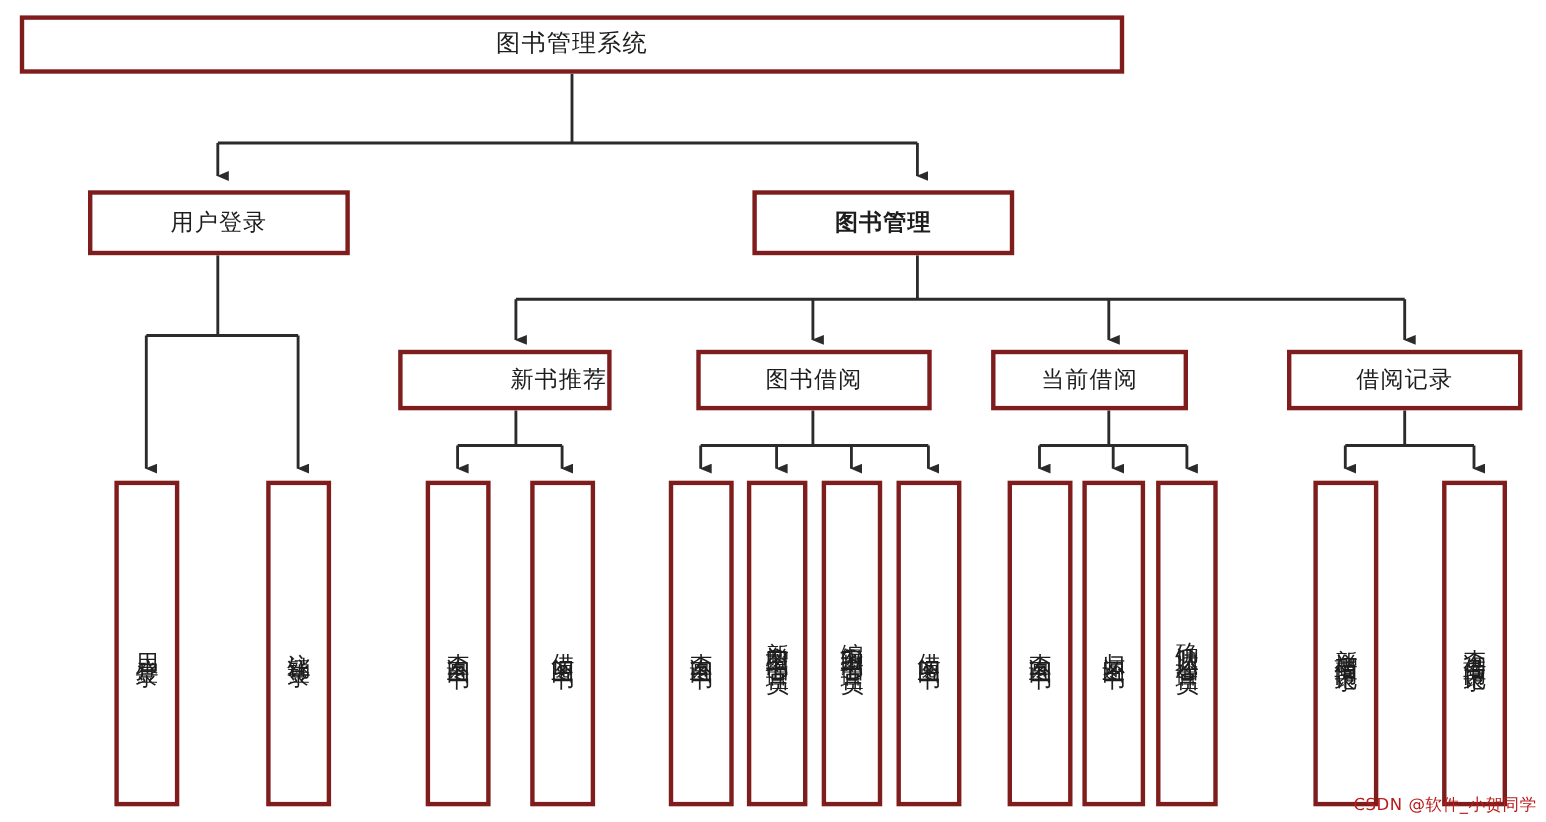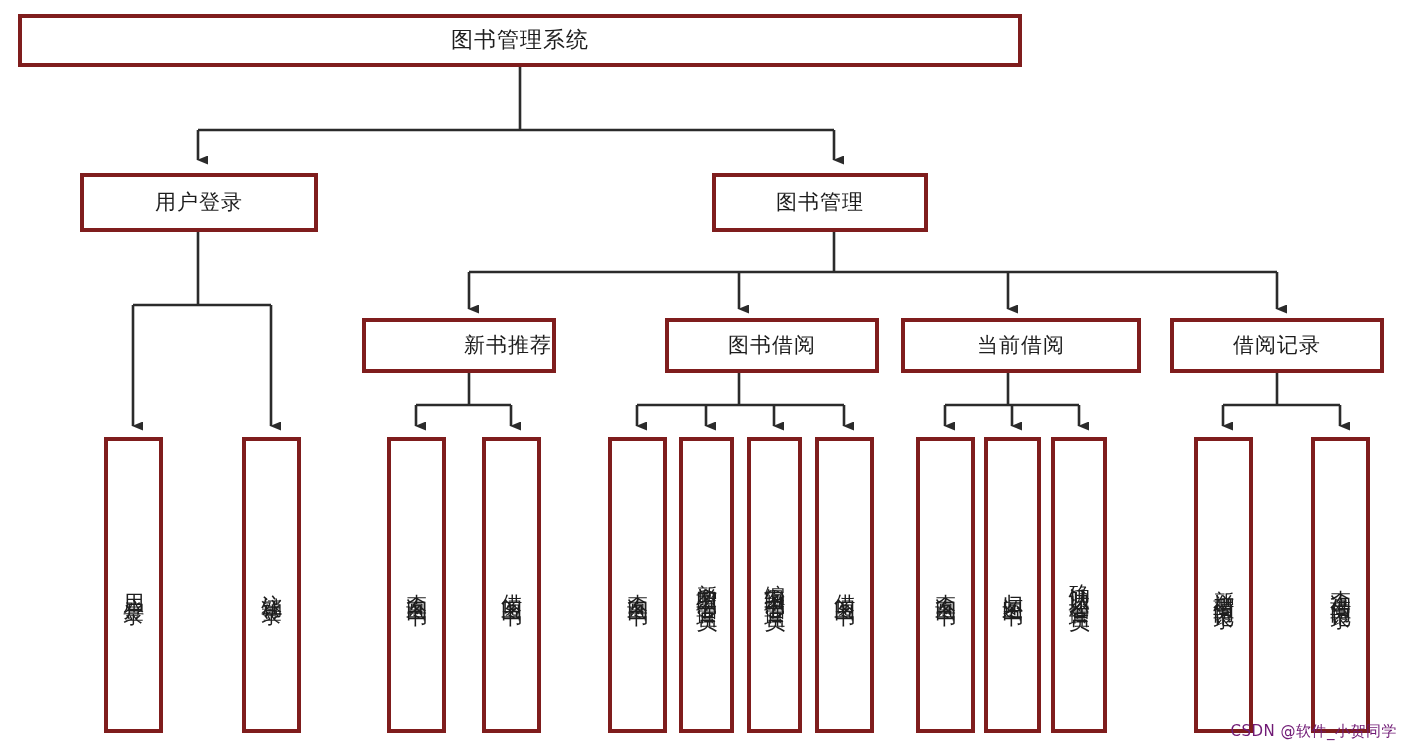--- a/index.html
+++ b/index.html
@@ -58,21 +58,21 @@
   .node.vert .vtext {
     writing-mode: vertical-rl;
     text-orientation: upright;
     display: block;
   }
   .watermark {
     position: absolute;
     right: 8px;
     bottom: 6px;
     font-size: 15px;
-    color: #701a75;
+    color: #b91c1c;
     letter-spacing: 0.5px;
     white-space: nowrap;
     font-family: "DejaVu Sans", "Liberation Sans", sans-serif;
   }
 </style>
 </head>
 <body>
 
 <div id="canvas">
 
@@ -127,33 +127,33 @@
   </svg>
 
   <div class="node horiz root" style="left:18px; top:14px; width:1004px; height:53px;">
     <span>图书管理系统</span>
   </div>
 
   <div class="node horiz" style="left:80px; top:173px; width:238px; height:59px;">
     <span>用户登录</span>
   </div>
 
-  <div class="node horiz" style="left:712px; top:173px; width:216px; height:59px;">
+  <div class="node horiz" style="left:684px; top:173px; width:238px; height:59px;font-weight:bold;">
     <span>图书管理</span>
   </div>
 
   <div class="node horiz" style="left:362px; top:318px; width:194px; height:55px;justify-content:flex-end;">
     <span>新书推荐</span>
   </div>
 
-  <div class="node horiz" style="left:633px; top:318px; width:214px; height:55px;margin-left:32px;">
+  <div class="node horiz" style="left:633px; top:318px; width:214px; height:55px;">
     <span>图书借阅</span>
   </div>
 
-  <div class="node horiz" style="left:901px; top:318px; width:240px; height:55px;">
+  <div class="node horiz" style="left:901px; top:318px; width:179px; height:55px;">
     <span>当前借阅</span>
   </div>
 
   <div class="node horiz" style="left:1170px; top:318px; width:214px; height:55px;text-align:center;">
     <span>借阅记录</span>
   </div>
 
   <div class="node vert" style="left:104px; top:437px; width:59px; height:296px;">
     <span class="vtext">用户登录</span>
   </div>

